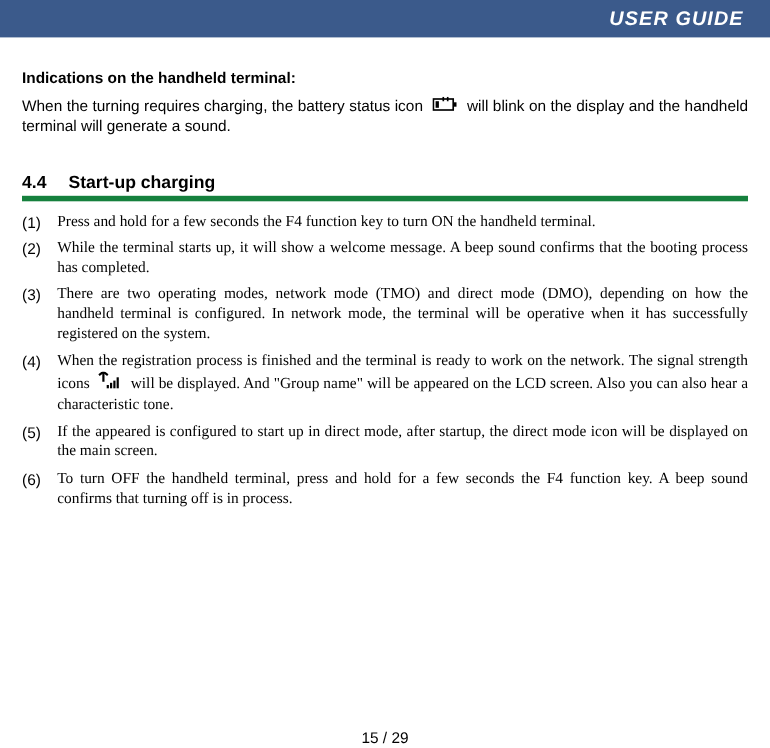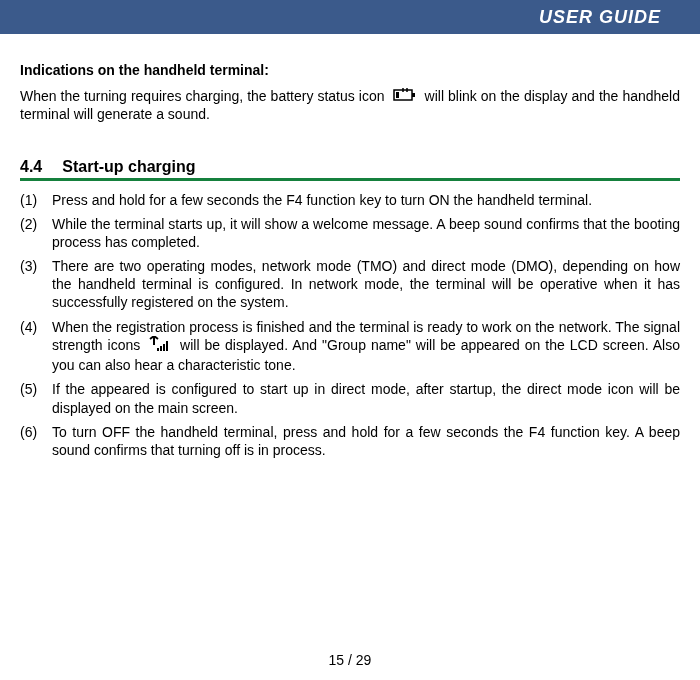--- a/index.html
+++ b/index.html
@@ -12,21 +12,21 @@
     color: #000;
     position: relative;
     background: #fff;
   }
   .header-bar {
     height: 34px;
     background: #3b5a8b;
     display: flex;
     align-items: center;
     justify-content: flex-end;
-    padding-right: 39px;
+    padding-right: 24px;
   }
   .header-title {
     color: #fff;
     font-weight: bold;
     font-style: italic;
     font-size: 18px;
     letter-spacing: 1px;
     font-family: Verdana, Arial, sans-serif;
   }
   .content {
@@ -39,54 +39,55 @@
   p {
     margin: 0 0 8px 0;
     text-align: justify;
     line-height: 1.25;
   }
   .section-heading {
     font-weight: bold;
     font-size: 16px;
     margin-top: 34px;
     margin-bottom: 10px;
-    border-bottom: 3px solid #15803d;
+    border-bottom: 5px solid #15803d;
     padding-bottom: 2px;
     display: flex;
     gap: 20px;
   }
   .ol {
     padding: 0;
     margin: 0;
   }
   .li {
     display: flex;
     margin-bottom: 6px;
     text-align: justify;
     line-height: 1.3;
   }
   .li-num {
     min-width: 32px;
   }
   .li-text {
     flex: 1;
+    font-family: Liberation Serif, serif;
   }
   .icon-battery {
     display: inline-block;
     vertical-align: middle;
     margin: 0 4px;
   }
   .icon-signal {
     display: inline-block;
     vertical-align: middle;
     margin: 0 4px;
   }
   .page-num {
     position: absolute;
-    bottom: 12px;
+    bottom: 2px;
     left: 0;
     width: 100%;
     text-align: center;
     font-size: 14px;
   }
 </style>
 </head>
 <body>
 
 <div class="header-bar">

